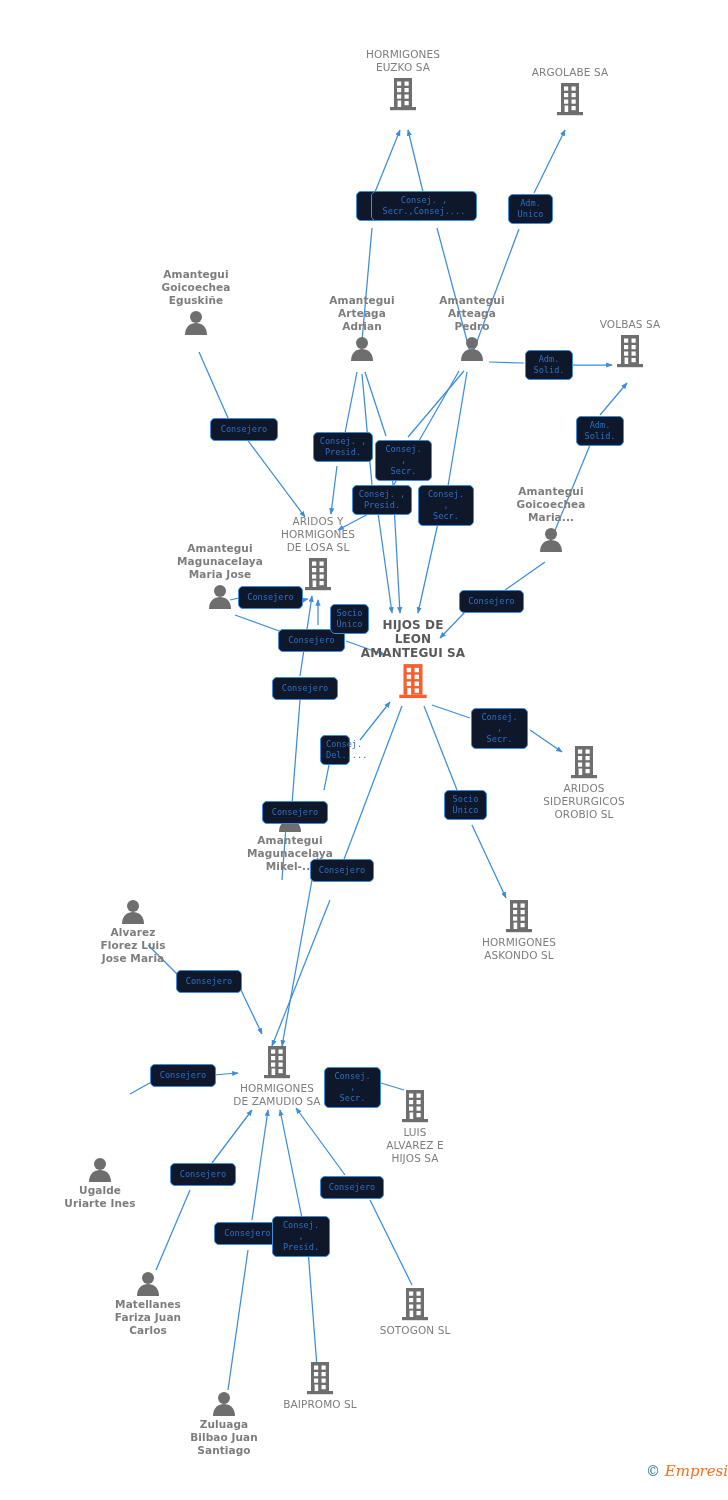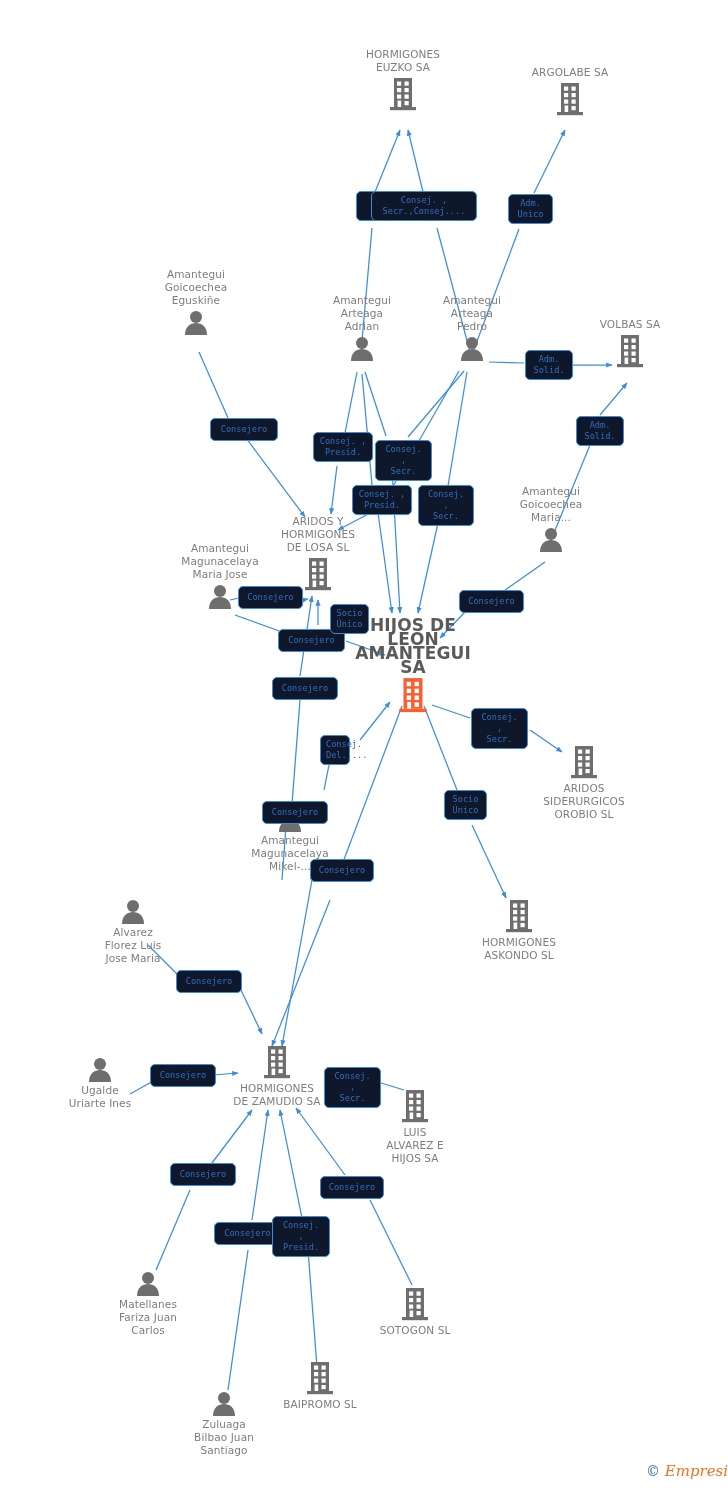--- a/index.html
+++ b/index.html
@@ -40,26 +40,26 @@
   }
   .node .caption {
     display: block;
     font-size: 10.5px;
     color: #7a7a7a;
     line-height: 13px;
     letter-spacing: 0.1px;
     white-space: pre-line;
   }
   .node.company .caption { color: #7d7d7d; }
-  .node.person  .caption { color: #7d7d7d; }
+  .node.person  .caption { color: #7d7d7d; font-weight: bold; }
 
   .node.focal .caption {
     color: #5a5a5a;
     font-weight: bold;
-    font-size: 17px;
+    font-size: 12px;
     line-height: 14px;
   }
 
   
   .node.cap-top .caption { margin-bottom: 2px; }
   .node.cap-bottom .caption { margin-top: 2px; }
 
   
   .rel {
     position: absolute;
@@ -480,21 +480,21 @@
       <svg width="26" height="26" viewBox="0 0 26 26" xmlns="http://www.w3.org/2000/svg">
         <circle cx="13" cy="8" r="6" fill="#6e6e6e"></circle>
         <path d="M 2 26 C 2 17.5 7.5 14 13 14 C 18.5 14 24 17.5 24 26 Z" fill="#6e6e6e"></path>
       </svg>
     </span>
     <span class="caption">Alvarez
 Florez Luis
 Jose Maria</span>
   </div>
 
-  <div class="node person cap-bottom" style="left:100px; top:1056px;">
+  <div class="node person cap-bottom" style="left:100px; top:1156px;">
     <span class="glyph">
       <svg width="26" height="26" viewBox="0 0 26 26" xmlns="http://www.w3.org/2000/svg">
         <circle cx="13" cy="8" r="6" fill="#6e6e6e"></circle>
         <path d="M 2 26 C 2 17.5 7.5 14 13 14 C 18.5 14 24 17.5 24 26 Z" fill="#6e6e6e"></path>
       </svg>
     </span>
     <span class="caption">Ugalde
 Uriarte Ines</span>
   </div>
 

